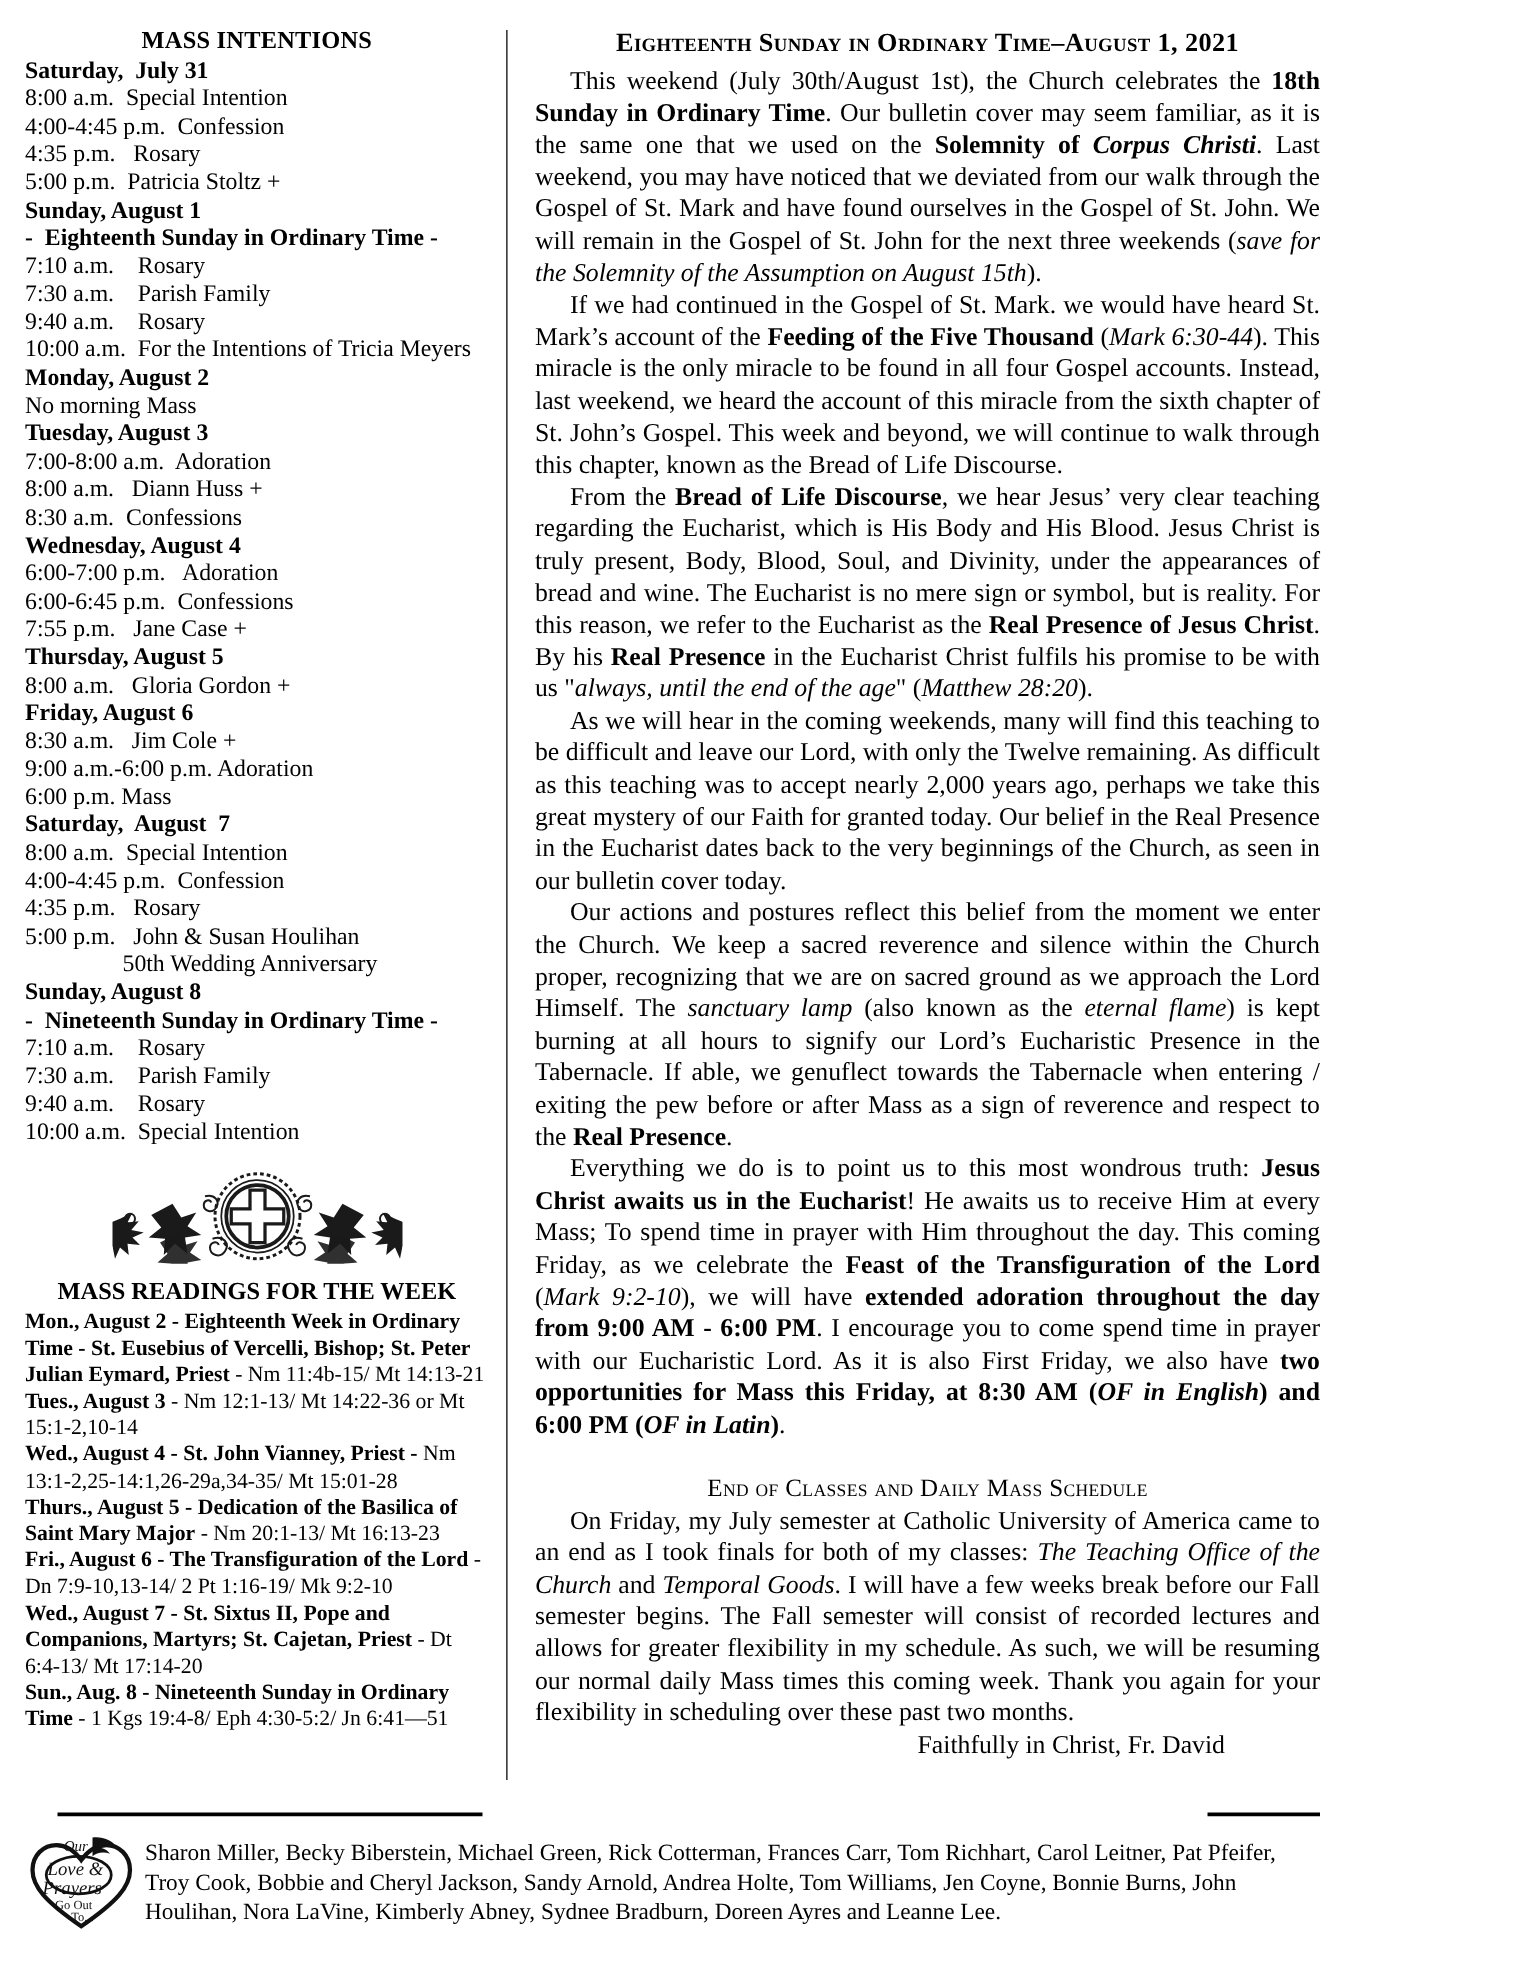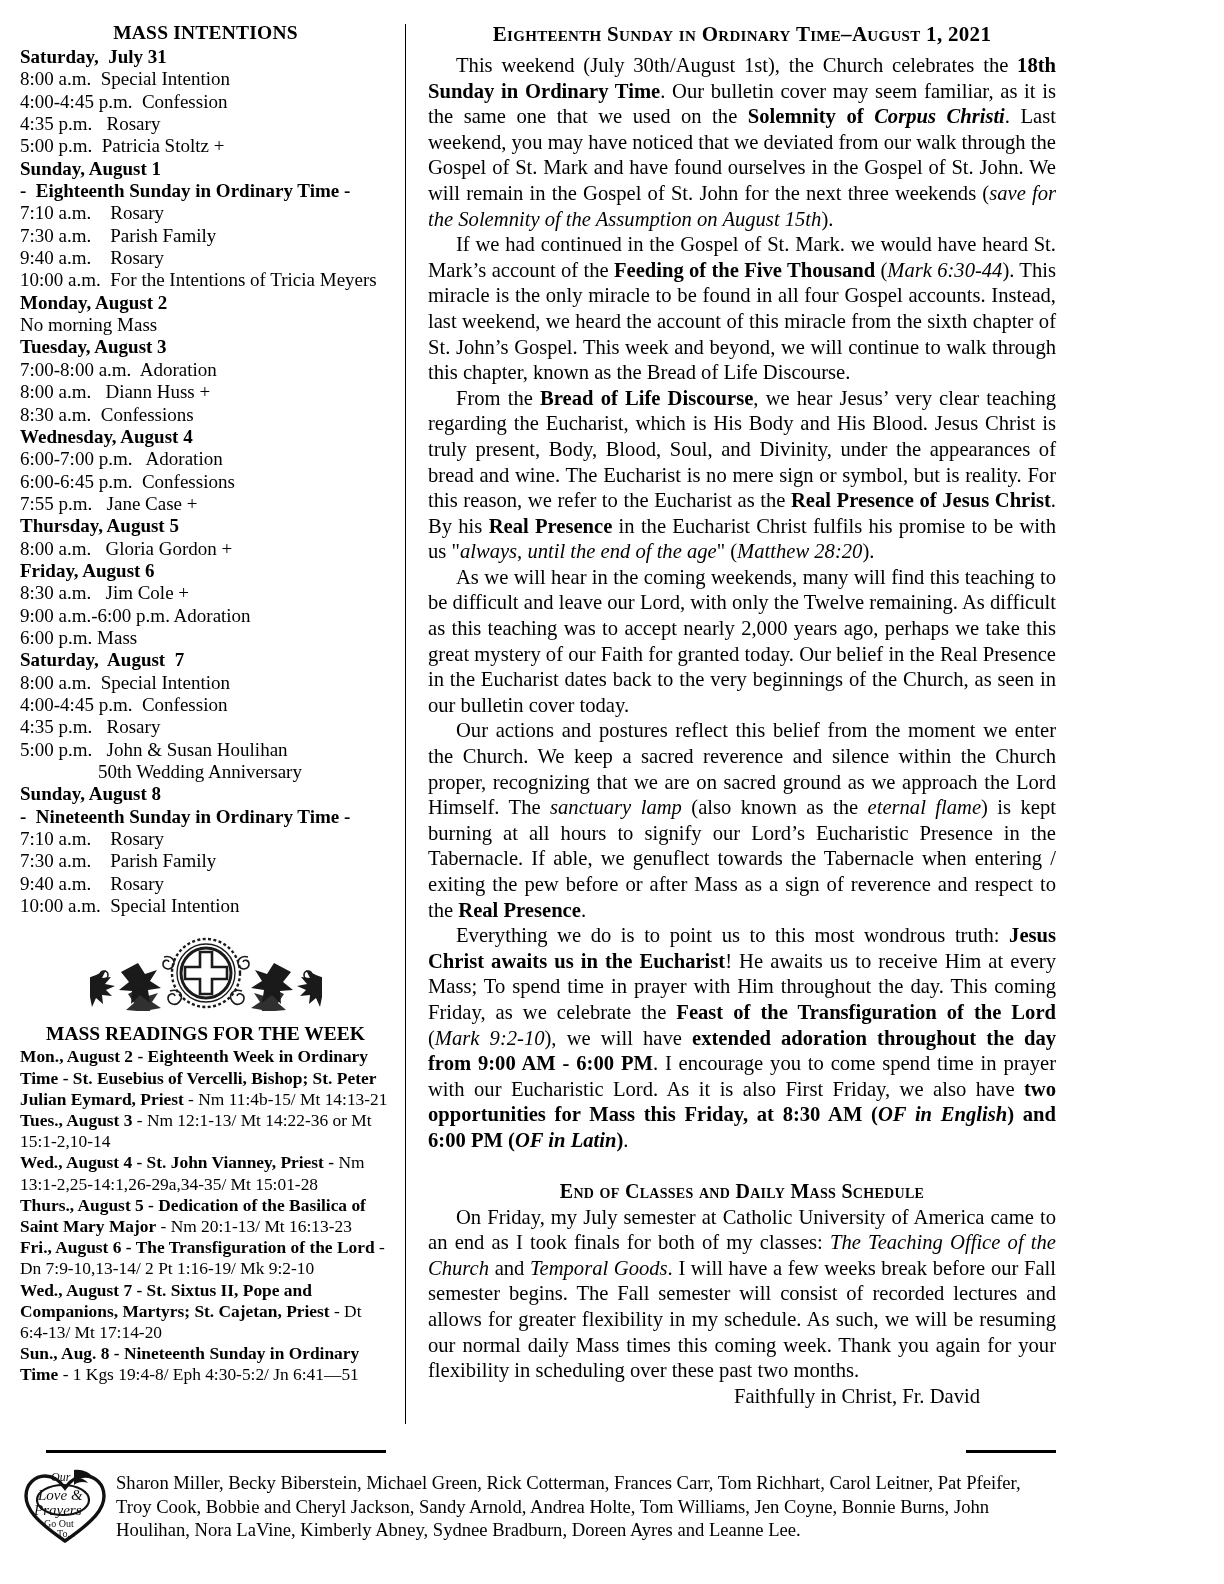--- a/index.html
+++ b/index.html
@@ -95,21 +95,21 @@
   .headline {
     text-align: center;
     font-weight: bold;
     font-size: 21px;
     font-variant: small-caps;
     margin: 0 0 6px 0;
     letter-spacing: 0.3px;
   }
   .subhead {
     text-align: center;
-    font-weight: bold;
+    font-weight: normal;
     font-size: 20px;
     font-variant: small-caps;
     margin: 26px 0 2px 0;
     letter-spacing: 0.3px;
   }
   p.body {
     font-size: 20.6px;
     line-height: 25.6px;
     text-align: justify;
     text-justify: inter-word;

